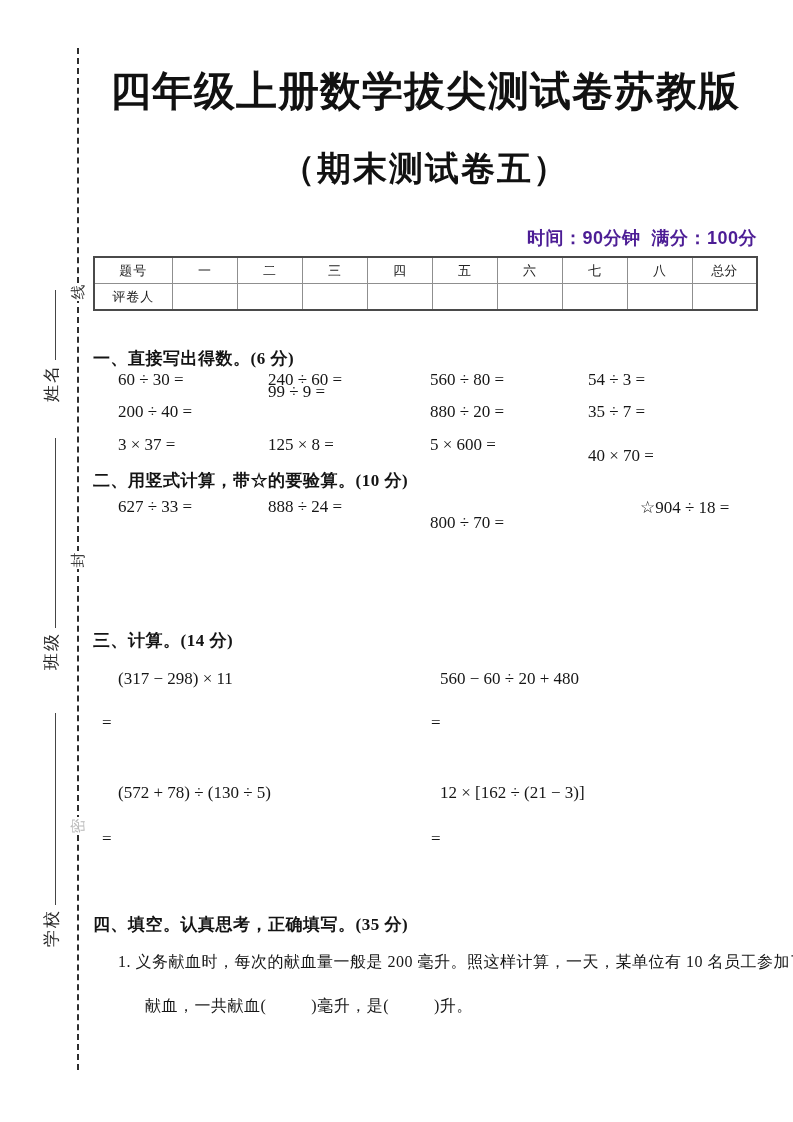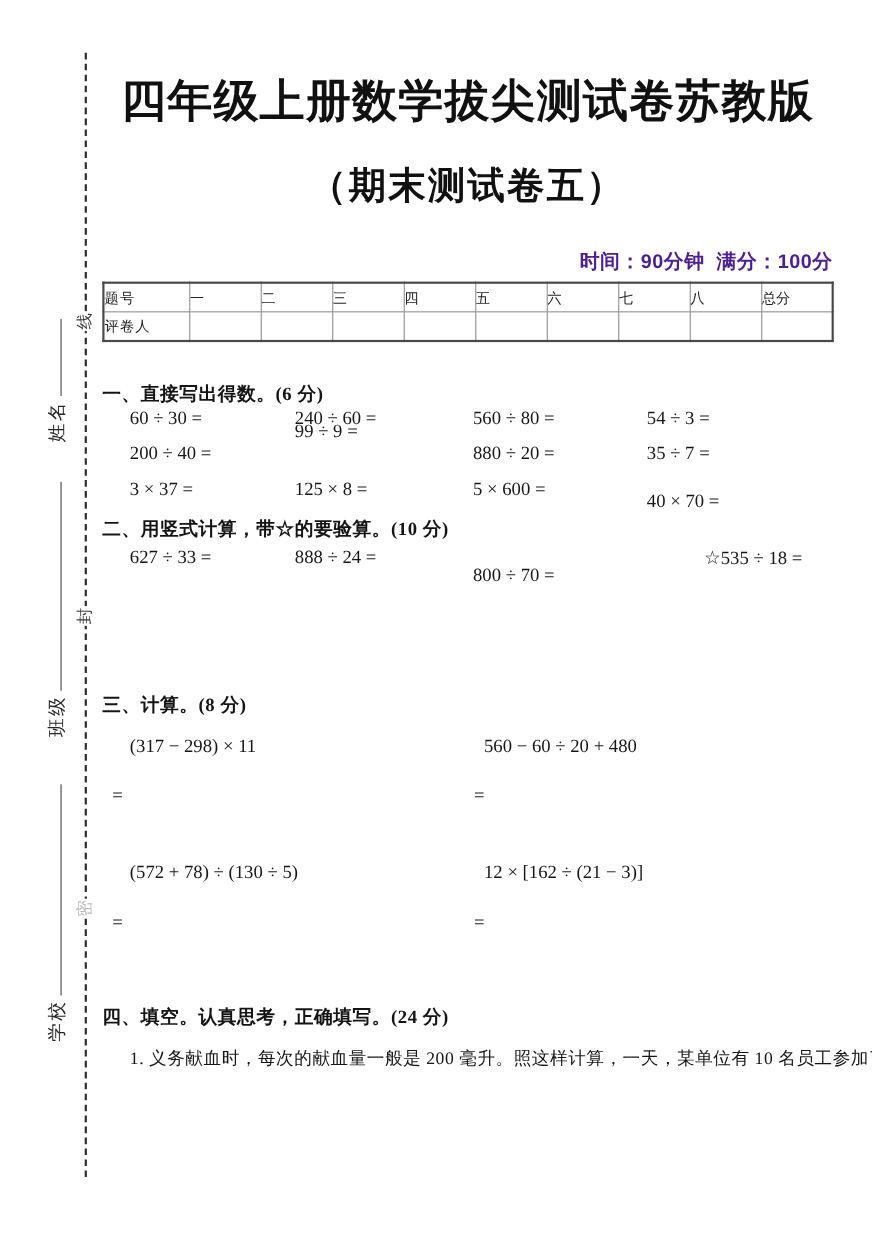--- a/index.html
+++ b/index.html
@@ -26,21 +26,21 @@
   .subtitle { position:absolute; left:93px; top:146px; width:664px; text-align:center;
     font-family:"Liberation Sans",sans-serif; font-weight:700; font-size:34px;
     letter-spacing:2px; color:#111; white-space:nowrap; }
   .meta { position:absolute; left:93px; top:226px; width:664px; text-align:right;
     font-family:"Liberation Sans",sans-serif; font-weight:700; font-size:18px;
     letter-spacing:0.5px; color:#4c1d95; }
   
   table.score { position:absolute; left:93px; top:256px; width:665px;
     border-collapse:collapse; table-layout:fixed; border:2px solid #4a4a4a;
     font-family:"Liberation Sans",sans-serif; font-size:13px; color:#222; }
-  table.score td { border:1px solid #8f8f8f; height:25px; 
+  table.score td { border:1px solid #8f8f8f; height:25px; text-align:center;
     padding:0; overflow:hidden; }
   table.score td.rowlab { letter-spacing:1px; }
   
   .sec-heading { position:absolute; font-family:Liberation Serif, serif;
     font-weight:700; font-size:17px; letter-spacing:0.5px; color:#141414; white-space:nowrap; }
   .prob { position:absolute; font-family:"Liberation Serif",serif; font-size:17px;
     color:#161616; white-space:nowrap; }
   .body-text { position:absolute; font-family:"Liberation Serif",serif; font-size:16px;
     letter-spacing:0.5px; color:#161616; white-space:nowrap; }
 </style>
@@ -120,28 +120,29 @@
   <span class="prob" style="left:588px; top:402px;">35 ÷ 7 =</span>
   <span class="prob" style="left:118px; top:435px;">3 × 37 =</span>
   <span class="prob" style="left:268px; top:435px;">125 × 8 =</span>
   <span class="prob" style="left:430px; top:435px;">5 × 600 =</span>
   <span class="prob" style="left:588px; top:446px;">40 × 70 =</span>
 
   <div class="sec-heading" style="left:93px; top:469px;">二、用竖式计算，带☆的要验算。(10 分)</div>
   <span class="prob" style="left:118px; top:497px;">627 ÷ 33 =</span>
   <span class="prob" style="left:268px; top:497px;">888 ÷ 24 =</span>
   <span class="prob" style="left:430px; top:497px;margin-top:16px;">800 ÷ 70 =</span>
-  <span class="prob" style="left:640px; top:497px;">☆535 ÷ 18 =</span>
+  <span class="prob" style="left:640px; top:497px;">☆904 ÷ 18 =</span>
 
-  <div class="sec-heading" style="left:93px; top:629px;">三、计算。(8 分)</div>
+  <div class="sec-heading" style="left:93px; top:629px;">三、计算。(14 分)</div>
   <span class="prob" style="left:118px; top:669px;">(317 − 298) × 11</span>
   <span class="prob" style="left:440px; top:669px;">560 − 60 ÷ 20 + 480</span>
   <span class="prob" style="left:102px; top:713px;">=</span>
   <span class="prob" style="left:431px; top:713px;">=</span>
   <span class="prob" style="left:118px; top:783px;">(572 + 78) ÷ (130 ÷ 5)</span>
   <span class="prob" style="left:440px; top:783px;">12 × [162 ÷ (21 − 3)]</span>
   <span class="prob" style="left:102px; top:829px;">=</span>
   <span class="prob" style="left:431px; top:829px;">=</span>
 
-  <div class="sec-heading" style="left:93px; top:913px;">四、填空。认真思考，正确填写。(24 分)</div>
+  <div class="sec-heading" style="left:93px; top:913px;">四、填空。认真思考，正确填写。(35 分)</div>
   <div class="body-text" style="left:118px; top:952px;">1. 义务献血时，每次的献血量一般是 200 毫升。照这样计算，一天，某单位有 10 名员工参加了义务</div>
+  <div class="body-text" style="left:145px; top:996px;">献血，一共献血(&nbsp;&nbsp;&nbsp;&nbsp;&nbsp;&nbsp;&nbsp;&nbsp;&nbsp;&nbsp;)毫升，是(&nbsp;&nbsp;&nbsp;&nbsp;&nbsp;&nbsp;&nbsp;&nbsp;&nbsp;&nbsp;)升。</div>
 
 </div>
 
 </body></html>

